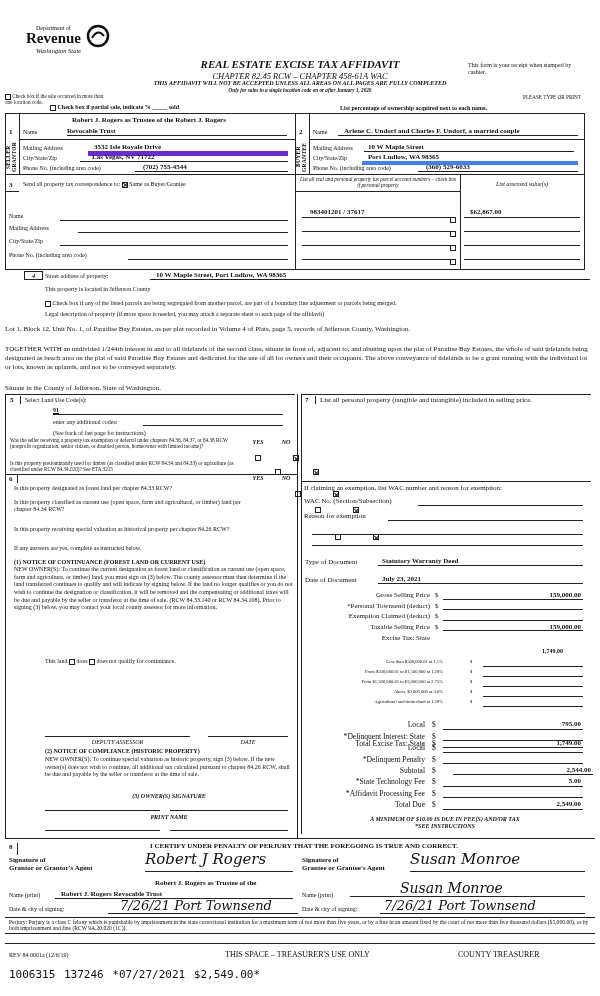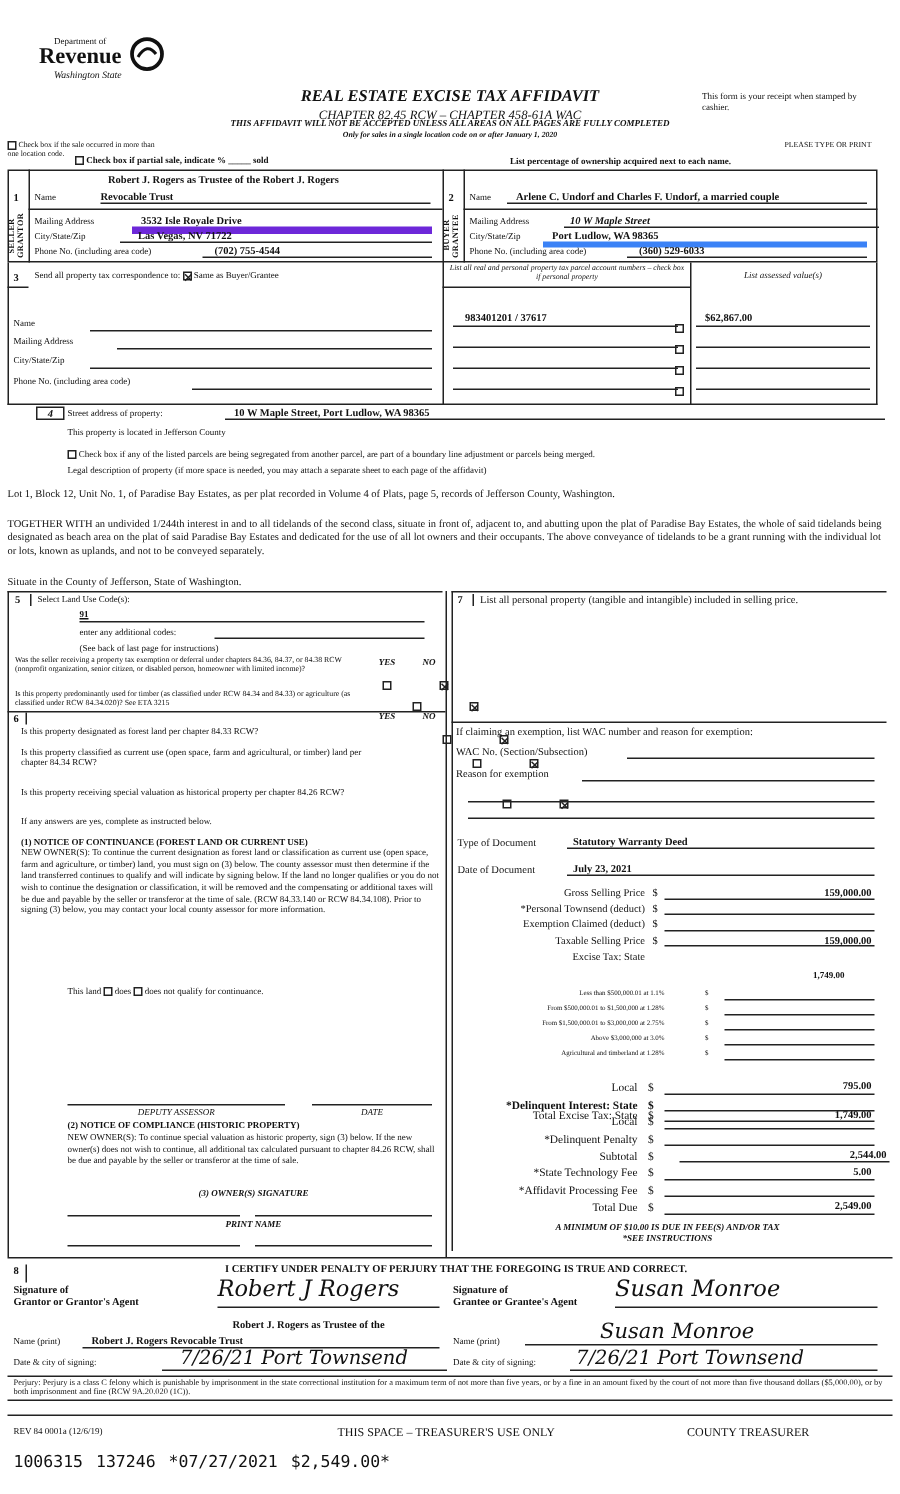--- a/index.html
+++ b/index.html
@@ -75,21 +75,21 @@
 <div class="abs small" style="left:23px;top:165px;">Phone No. (including area code)</div>
 <div class="abs sm7 b" style="left:135px;top:163px;width:153px;border-bottom:1px solid #222;padding-left:8px;">(702) 755-4544</div>
 
 
 <div class="abs sm7 b" style="left:299px;top:128px;">2</div>
 <div class="abs vlabel" style="left:295px;top:140px;width:14px;height:34px;">BUYER GRANTEE</div>
 <div class="abs small" style="left:313px;top:129px;">Name</div>
 <div class="abs sm7 b" style="left:338px;top:127px;width:240px;border-bottom:1px solid #222;padding-left:6px;">Arlene C. Undorf and Charles F. Undorf, a married couple</div>
 <div class="abs" style="left:309px;top:139px;width:276px;border-top:1px solid #222;"></div>
 <div class="abs small" style="left:313px;top:145px;">Mailing Address</div>
-<div class="abs sm7 b" style="left:376px;top:143px;width:210px;border-bottom:1px solid #222;padding-left:4px;font-style:italic;">10 W Maple Street</div>
+<div class="abs sm7 b" style="left:364px;top:143px;width:210px;border-bottom:1px solid #222;padding-left:4px;">10 W Maple Street</div>
 <div class="abs small" style="left:313px;top:155px;">City/State/Zip</div>
 <div class="abs sm7 b" style="left:362px;top:153px;width:216px;border-bottom:4px solid #3b82f6;padding-left:6px;">Port Ludlow, WA  98365</div>
 <div class="abs small" style="left:313px;top:165px;">Phone No. (including area code)</div>
 <div class="abs sm7 b" style="left:418px;top:163px;width:160px;border-bottom:1px solid #222;padding-left:8px;">(360) 529-6033</div>
 
 
 <div class="abs sm7 b" style="left:9px;top:181px;">3</div>
 <div class="abs" style="left:5px;top:191px;width:14px;border-top:1px solid #222;"></div>
 <div class="abs small" style="left:23px;top:181px;">
   <span>Send all property tax correspondence to:</span>
@@ -280,21 +280,21 @@
     <div class="abs" style="left: 0px; top: 16px; width: 280px; height: 11.4px; margin-top: 14px;">
       <div class="abs right" style="left: 0px; top: 0px; width: 120px; font-size: 7.6px;">Total Excise Tax: State</div>
       <div class="abs" style="left: 127px; top: 0px; font-size: 7.6px;">$</div>
       <div class="abs right b" style="left: 138px; top: 0px; width: 140px; font-size: 7px; border-bottom: 1px solid rgb(34, 34, 34); height: 9.4px; padding-right: 2px;">1,749.00</div>
     </div>
     <div class="abs" style="left: 0px; top: 11.4px; width: 280px; height: 11.4px;">
       <div class="abs right" style="left: 0px; top: 0px; width: 120px; font-size: 7.6px;">Local</div>
       <div class="abs" style="left: 127px; top: 0px; font-size: 7.6px;">$</div>
       <div class="abs right b" style="left: 138px; top: 0px; width: 140px; font-size: 7px; border-bottom: 1px solid rgb(34, 34, 34); height: 9.4px; padding-right: 2px;">795.00</div>
     </div>
-    <div class="abs" style="left: 0px; top: 22.8px; width: 280px; height: 11.4px; font-weight: bold;">
+    <div class="abs" style="left: 0px; top: 22.8px; width: 280px; height: 11.4px;">
       <div class="abs right" style="left: 0px; top: 0px; width: 120px; font-size: 7.6px;">*Delinquent Interest: State</div>
       <div class="abs" style="left: 127px; top: 0px; font-size: 7.6px;">$</div>
       <div class="abs right b" style="left: 138px; top: 0px; width: 140px; font-size: 7px; border-bottom: 1px solid rgb(34, 34, 34); height: 9.4px; padding-right: 2px;"></div>
     </div>
     <div class="abs" style="left: 0px; top: 34.2px; width: 280px; height: 11.4px;">
       <div class="abs right" style="left: 0px; top: 0px; width: 120px; font-size: 7.6px;">Local</div>
       <div class="abs" style="left: 127px; top: 0px; font-size: 7.6px;">$</div>
       <div class="abs right b" style="left: 138px; top: 0px; width: 140px; font-size: 7px; border-bottom: 1px solid rgb(34, 34, 34); height: 9.4px; padding-right: 2px;"></div>
     </div>
     <div class="abs" style="left: 0px; top: 45.6px; width: 280px; height: 11.4px;">

